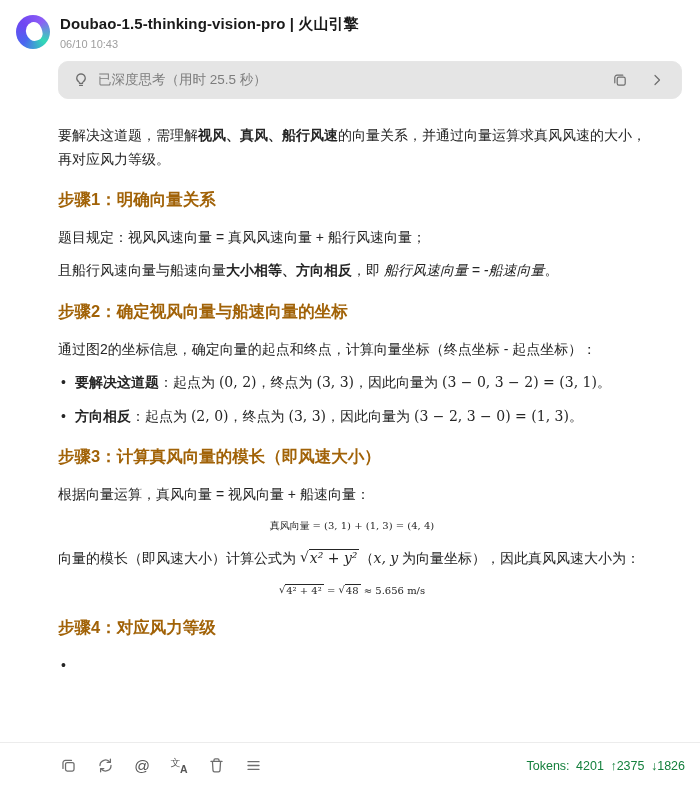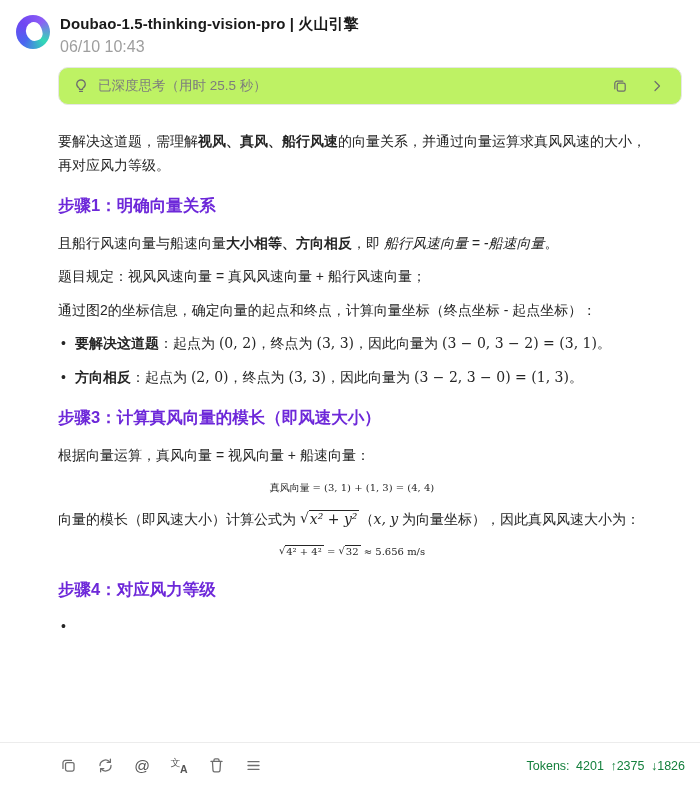--- a/index.html
+++ b/index.html
@@ -11,36 +11,36 @@
   }
 
   
   .header { display:flex; align-items:flex-start; gap:10px; padding:15px 6px 0 16px; }
   .logo { width:34px; height:34px; border-radius:50%; position:relative; overflow:hidden;
           background:conic-gradient(from 130deg at 50% 50%, #31d9b6, #4a66f0, #6f46f2, #8d5ef6, #31d9b6); }
   .logo::after { content:""; position:absolute; left:10px; top:7px; width:16px; height:19px;
           background:#fff; border-radius:62% 55% 48% 58%; transform:rotate(-18deg); }
   .header-text { display:flex; flex-direction:column; }
   .model-title { font-size:15px; font-weight:700; color:#1a1a1a; letter-spacing:.1px; }
-  .timestamp { font-size:16px; color:#9e9e9e; margin-top:4px; }
+  .timestamp { font-size:11px; color:#9e9e9e; margin-top:4px; }
 
   
   .thinking-bar { margin:11px 18px 0 58px; height:38px; border:1px solid #e6e6e6; border-radius:10px;
-          display:flex; align-items:center; gap:9px; padding:0 14px; background:#bef264; cursor:pointer; }
+          display:flex; align-items:center; gap:9px; padding:0 14px; background:#e5e5e5; cursor:pointer; }
   .thinking-label { flex:1; font-size:13.5px; color:#7d7d7d; }
   .bar-icon svg, .tool-icon svg { display:block; fill:none; stroke:#6d6d6d; stroke-width:1.2;
           stroke-linecap:round; stroke-linejoin:round; }
   .bar-icon svg { width:16px; height:16px; }
   .bar-btn { background:none; border:none; padding:2px; cursor:pointer; display:flex; align-items:center; }
   .bar-btn + .bar-btn { margin-left:8px; }
 
   
   .content { flex:1; overflow:hidden; padding:15px 54px 0 58px; font-size:14px; line-height:1.68; }
   .para { margin:10px 0; }
-  .step-heading { font-size:16.5px; font-weight:700; color:#6d28d9; margin:15px 0 12px; }
+  .step-heading { font-size:16.5px; font-weight:700; color:#a16207; margin:15px 0 12px; }
   .bullet-row { display:flex; margin:10px 0; }
   .bullet-dot { width:17px; flex:none; padding-left:3px; color:#252525; }
   .bullet-body { flex:1; }
   .bold { font-weight:700;margin-top:24px; }
   .italic { font-style:italic; }
   .math { font-family:"DejaVu Serif","Liberation Serif",serif; }
   .math-block { text-align:center; font-size:10px; margin:12px 0; }
   .sqrt-sym { display:inline-block; transform:translateY(-1px); }
   .radicand { border-top:1.2px solid currentColor; padding:0 2px 0 1px; }
 
@@ -91,36 +91,37 @@
       <svg viewBox="0 0 16 16">
           <path d="M6 3.5 10.5 8 6 12.5"></path>
         </svg>
     </span>
   </button>
 </div>
 
 <div class="content">
     <div class="para"><span>要解决这道题，需理解</span><span class="bold">视风、真风、船行风速</span><span>的向量关系，并通过向量运算求真风风速的大小，再对应风力等级。</span></div>
     <div class="step-heading"><span>步骤1：明确向量关系</span></div>
+    <div class="para"><span>题目规定：视风风速向量 = 真风风速向量 + 船行风速向量；</span></div>
     <div class="para"><span>且船行风速向量与船速向量</span><span class="bold">大小相等、方向相反</span><span>，即 </span><span class="italic">船行风速向量 = -船速向量</span><span>。</span></div>
-    <div class="para"><span>题目规定：视风风速向量 = 真风风速向量 + 船行风速向量；</span></div>
+    <div class="step-heading"><span>步骤2：确定视风向量与船速向量的坐标</span></div>
     <div class="para"><span>通过图2的坐标信息，确定向量的起点和终点，计算向量坐标（终点坐标 - 起点坐标）：</span></div>
     <div class="bullet-row">
       <span class="bullet-dot">•</span>
       <span class="bullet-body"><span class="bold">要解决这道题</span><span>：起点为 </span><span class="math">(0, 2)</span><span>，终点为 </span><span class="math">(3, 3)</span><span>，因此向量为 </span><span class="math">(3 − 0, 3 − 2) = (3, 1)</span><span>。</span></span>
     </div>
     <div class="bullet-row">
       <span class="bullet-dot">•</span>
       <span class="bullet-body"><span class="bold">方向相反</span><span>：起点为 </span><span class="math">(2, 0)</span><span>，终点为 </span><span class="math">(3, 3)</span><span>，因此向量为 </span><span class="math">(3 − 2, 3 − 0) = (1, 3)</span><span>。</span></span>
     </div>
     <div class="step-heading"><span>步骤3：计算真风向量的模长（即风速大小）</span></div>
     <div class="para"><span>根据向量运算，真风向量 = 视风向量 + 船速向量：</span></div>
     <div class="math-block"><span>真风向量 </span><span class="math">= (3, 1) + (1, 3) = (4, 4)</span></div>
     <div class="para"><span>向量的模长（即风速大小）计算公式为 </span><span class="math italic"><span class="sqrt-sym">√</span><span class="radicand">x² + y²</span></span><span>（</span><span class="italic math">x, y</span><span> 为向量坐标），因此真风风速大小为：</span></div>
-    <div class="math-block"><span class="math"><span class="sqrt-sym">√</span><span class="radicand">4² + 4²</span></span><span class="math"> = </span><span class="math"><span class="sqrt-sym">√</span><span class="radicand">32</span></span><span class="math"> ≈ 5.656 m/s</span></div>
+    <div class="math-block"><span class="math"><span class="sqrt-sym">√</span><span class="radicand">4² + 4²</span></span><span class="math"> = </span><span class="math"><span class="sqrt-sym">√</span><span class="radicand">48</span></span><span class="math"> ≈ 5.656 m/s</span></div>
     <div class="step-heading"><span>步骤4：对应风力等级</span></div>
     <div class="bullet-row">
       <span class="bullet-dot">•</span>
       <span class="bullet-body"></span>
     </div>
   </div>
 
 <div class="footer">
   <div class="tools">
       <button class="tool-btn">

